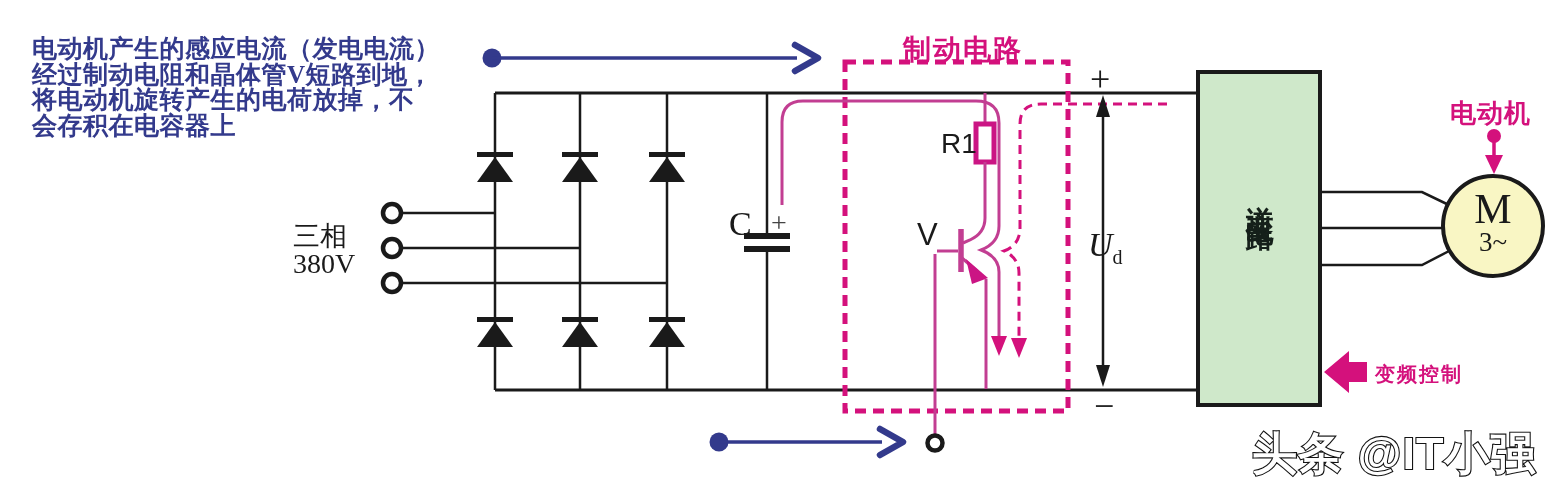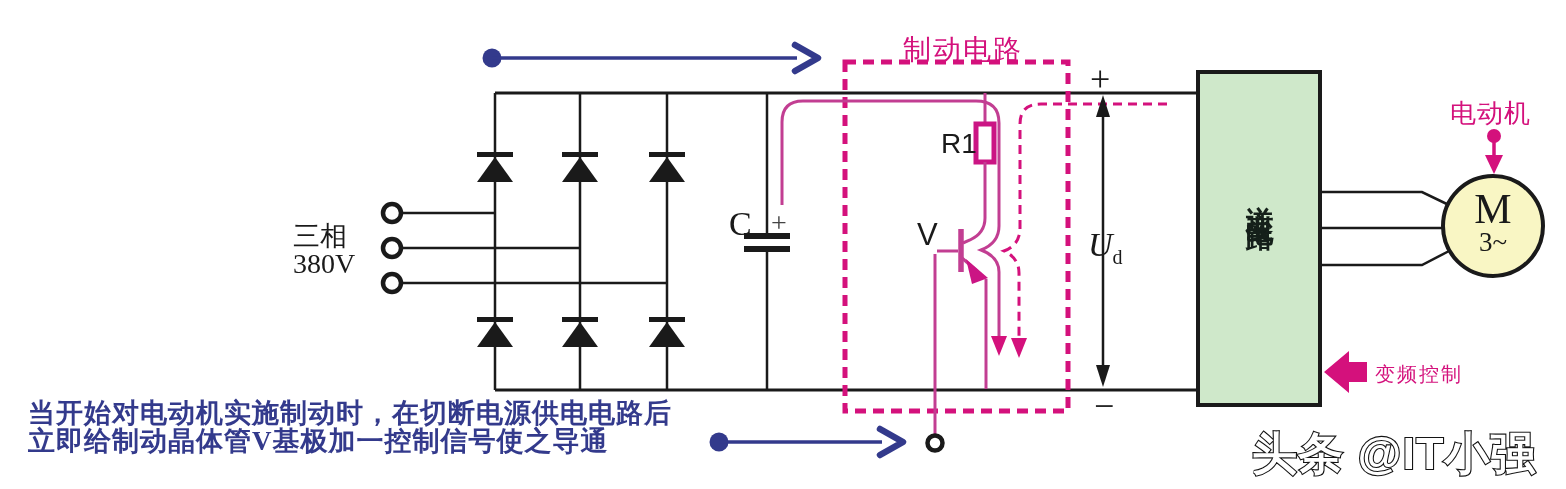--- a/index.html
+++ b/index.html
@@ -7,21 +7,21 @@
     position:relative; width:1566px; height:489px; background:#ffffff;
     overflow:hidden; font-family:"Liberation Serif","DejaVu Serif",serif;
     color:#1a1a1a;
   }
   .abs { position:absolute; }
   .note {
     color:#333a8c; font-weight:bold; white-space:pre-line;
     font-size:25px; line-height:25.5px; letter-spacing:0.5px;
   }
   .note.bottom { font-size:27px; line-height:28px; letter-spacing:1px; }
-  .magenta { color:#d4117c; font-weight:normal; }
+  .magenta { color:#d4117c; font-weight:bold; }
   .serif-ref { font-family:Liberation Sans, sans-serif; }
   .three-phase { width:84px; line-height:28px; }
   .three-phase .cn { font-size:27px; }
   .three-phase .vv { font-size:28px; }
   .brake-res { font-size:26px; line-height:27px; font-weight:bold; white-space:pre-line; }
   .inverter-label {
     writing-mode:vertical-rl; text-orientation:upright;
     font-size:28px; letter-spacing:6px; color:#15201a; font-weight:bold;
   }
   .ud-label { font-size:34px; font-style:italic; }
@@ -135,23 +135,25 @@
 
     <g fill="#d4117c">
       <circle cx="1494" cy="136" r="7"></circle>
       <path d="M1494,142 V156" stroke="#d4117c" stroke-width="3.5" fill="none"></path>
       <polygon points="1485,155 1503,155 1494,174"></polygon>
     </g>
 
     <polygon points="1324,372 1349,351 1349,362 1367,362 1367,382 1349,382 1349,393" fill="#d4117c"></polygon>
   </svg>
 
+  <div class="abs note" style="left:32px; top:36px; width:450px;">电动机产生的感应电流（发电电流）
+经过制动电阻和晶体管V短路到地，
+将电动机旋转产生的电荷放掉，不
+会存积在电容器上</div>
 
-  <div class="abs note bottom" style="left:28px; top:399px; width:680px;">当开始对电动机实施制动时，在切断电源供电电路后
-立即给制动晶体管V基极加一控制信号使之导通</div>
 
   <div class="abs three-phase" style="left:293px; top:222px;">
     <div class="cn">三相</div>
     <div class="vv">380V</div>
   </div>
 
   <div class="abs" style="left:729px; top:205px; font-size:34px;">C</div>
   <div class="abs" style="left:771px; top:207px; font-size:28px; color:#444;">+</div>
 
   <div class="abs magenta" style="left:903px; top:31px; font-size:28px; letter-spacing:2px;">制动电路</div>

